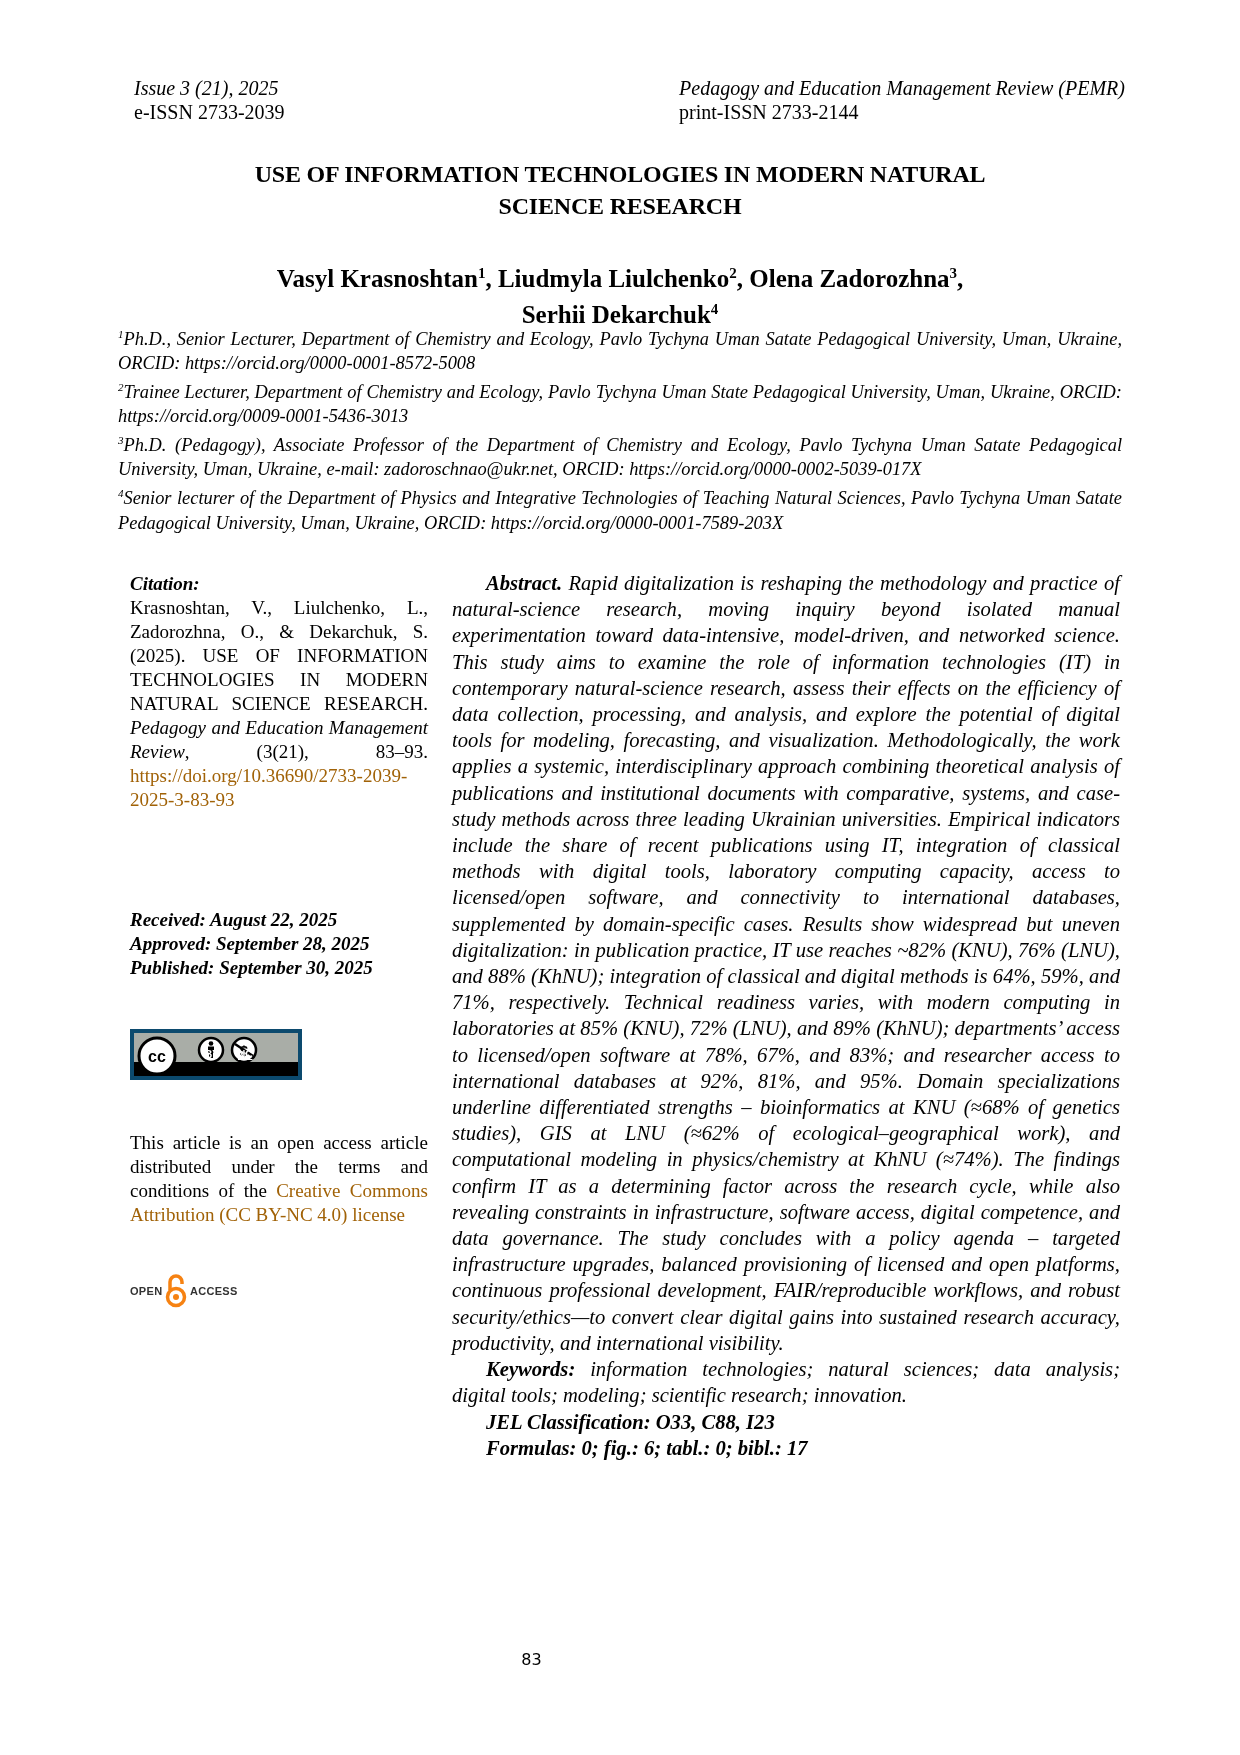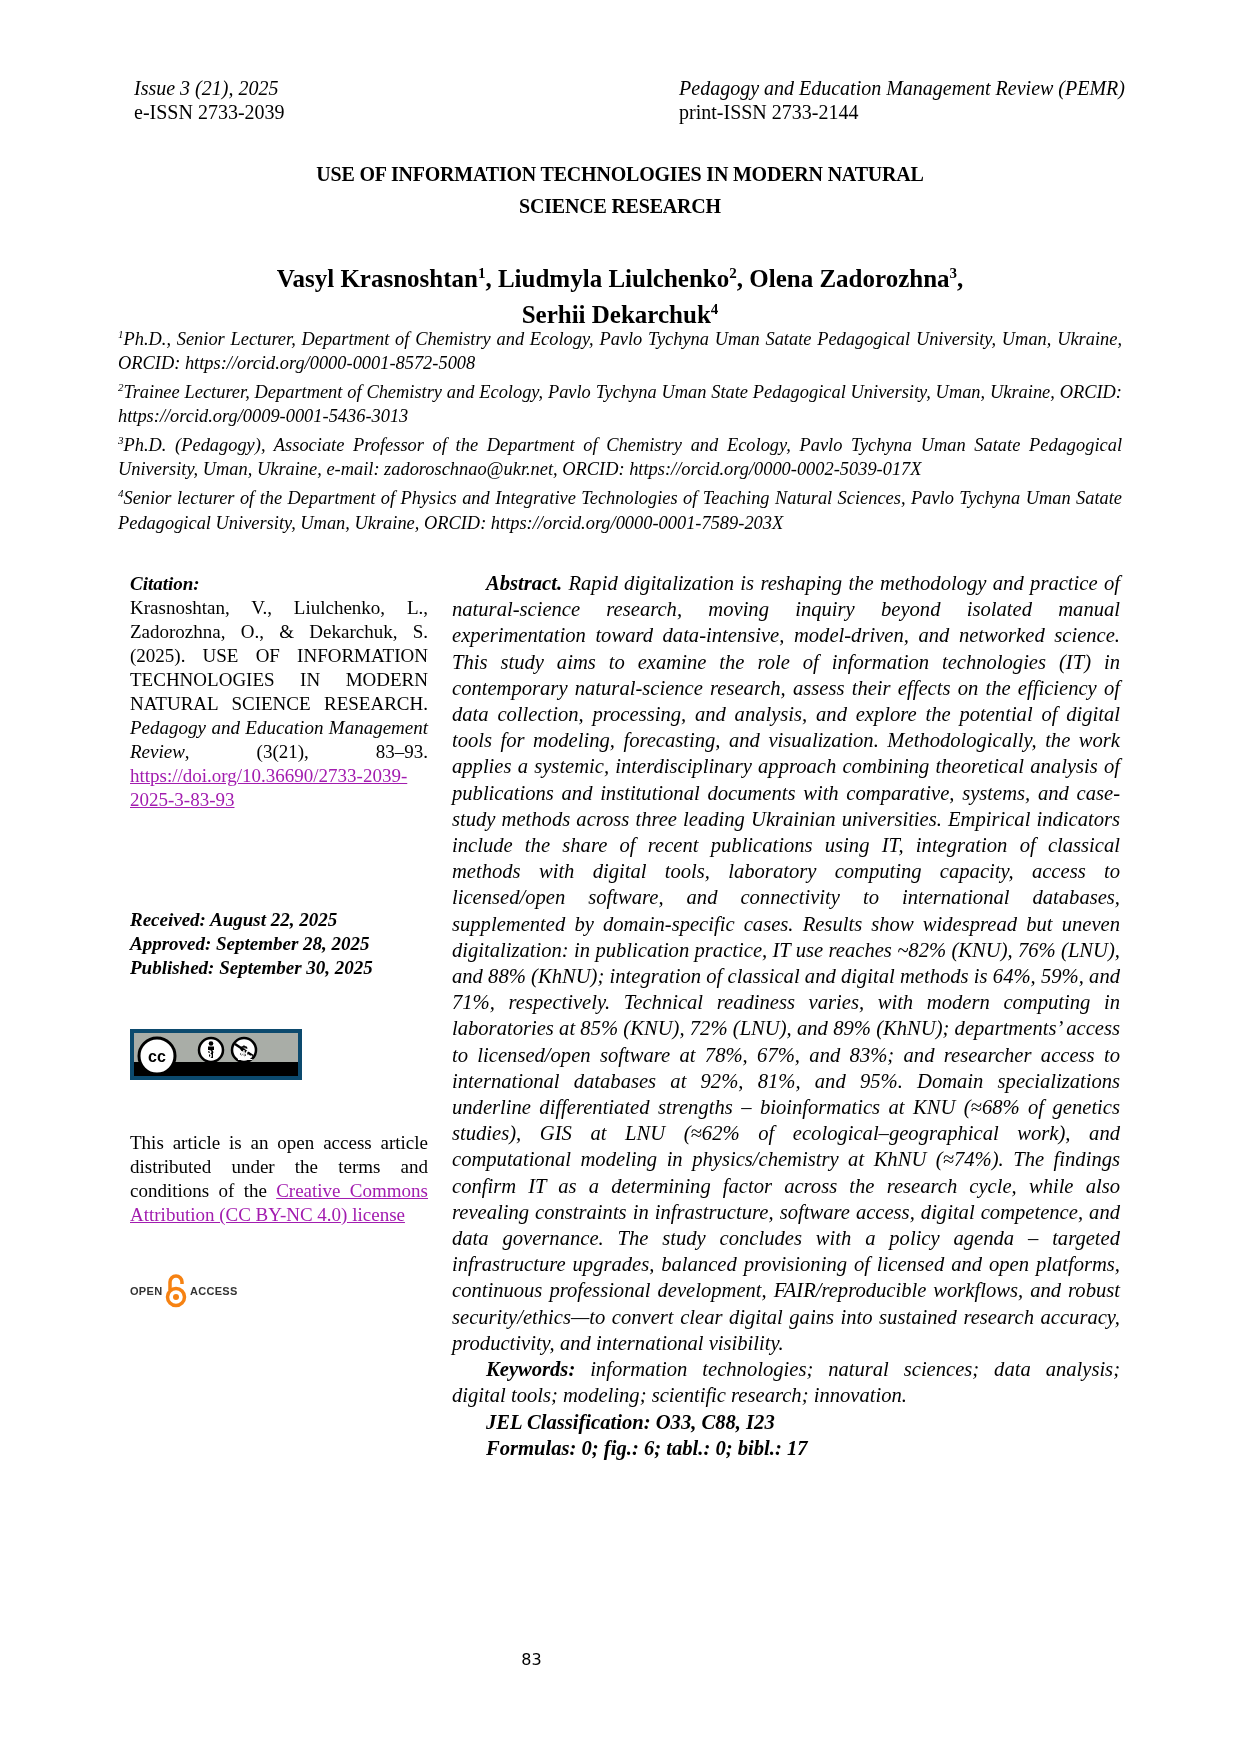--- a/index.html
+++ b/index.html
@@ -2,30 +2,30 @@
 <html><head>
 <meta charset="utf-8">
 <style>
   html, body { margin: 0; padding: 0; background: #ffffff; }
   body { width: 1240px; height: 1755px; position: relative; overflow: hidden; color: #000; font-family: "Liberation Serif", "DejaVu Serif", serif; }
   .abs { position: absolute; }
   .hdr { font-size: 20px; line-height: 24px; }
   .hdr-left { left: 134px; top: 76px; }
   .hdr-right { right: 115px; top: 76px; text-align: left; }
   .it { font-style: italic; }
-  .title { left: 120px; width: 1000px; top: 158px; text-align: center; font-weight: bold; font-size: 20px; line-height: 32px; letter-spacing: -0.2px; }
+  .title { left: 120px; width: 1000px; top: 158px; text-align: center; font-weight: bold; font-size: 24px; line-height: 32px; letter-spacing: -0.2px; }
   .authors { left: 120px; width: 1000px; top: 258px; text-align: center; font-weight: bold; font-size: 25px; line-height: 31px; }
   .authors sup { font-size: 15px; }
   .affils { left: 118px; width: 1004px; top: 322px; font-style: italic; font-size: 18.4px; line-height: 24px; text-align: justify; }
   .affils p { margin: 0; }
   .affils sup { font-size: 11px; }
   .left-col { left: 130px; width: 298px; top: 572px; font-size: 19px; line-height: 24px; text-align: justify; }
   .left-col p { margin: 0; }
   .bold-it { font-weight: bold; font-style: italic; font-family: Liberation Serif, serif; }
-  a.link { color: #a21caf; text-decoration: underline; }
+  a.link { color: #a16207; }
   .dates { left: 130px; width: 300px; top: 908px; font-size: 19px; line-height: 24px; font-weight: bold; font-style: italic; }
   .dates div { margin: 0; }
   .cc-badge { left: 130px; top: 1029px; width: 172px; height: 51px; background: #a9ada7; border: 4px solid #0c4a6e; box-sizing: border-box; }
   .cc-badge .band { position: absolute; left: 0; right: 0; bottom: 0; height: 14px; background: #000; }
   .cc-badge .by, .cc-badge .nc { position: absolute; bottom: 15px; color: #fff; font-family: "Liberation Sans", sans-serif; font-weight: bold; font-size: 10px; line-height: 12px; }
   .cc-badge .by { left: 71px; }
   .cc-badge .nc { left: 104px; text-decoration: underline; }
   .cc-badge svg { position: absolute; }
   .oa-text { left: 130px; width: 298px; top: 1131px; font-size: 19px; line-height: 24px; text-align: justify; }
   .oa-logo { left: 130px; top: 1272px; height: 40px; width: 120px; }

